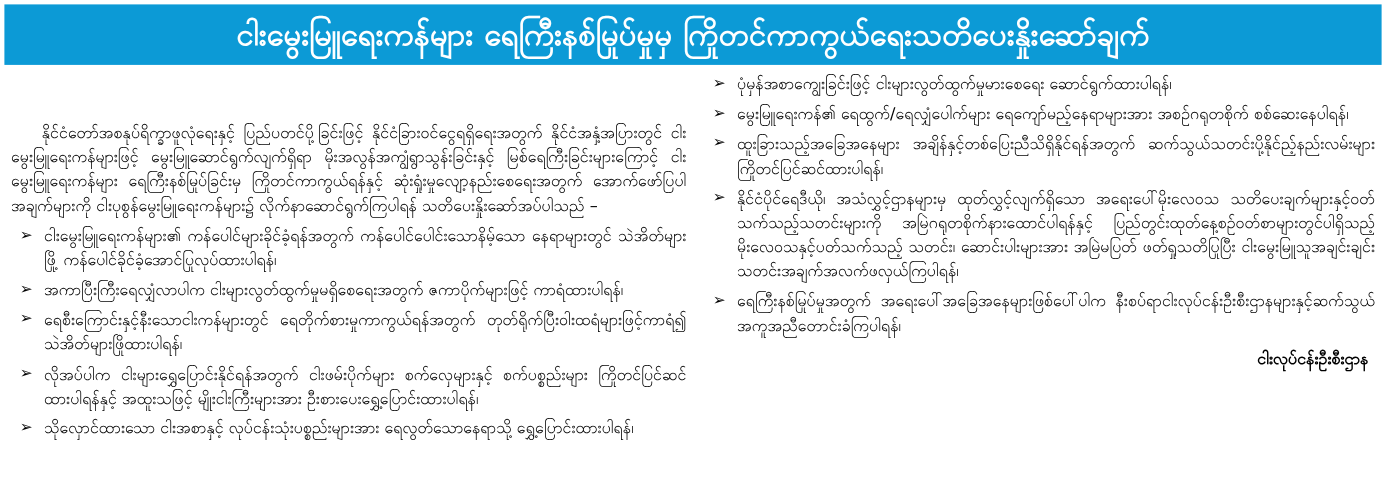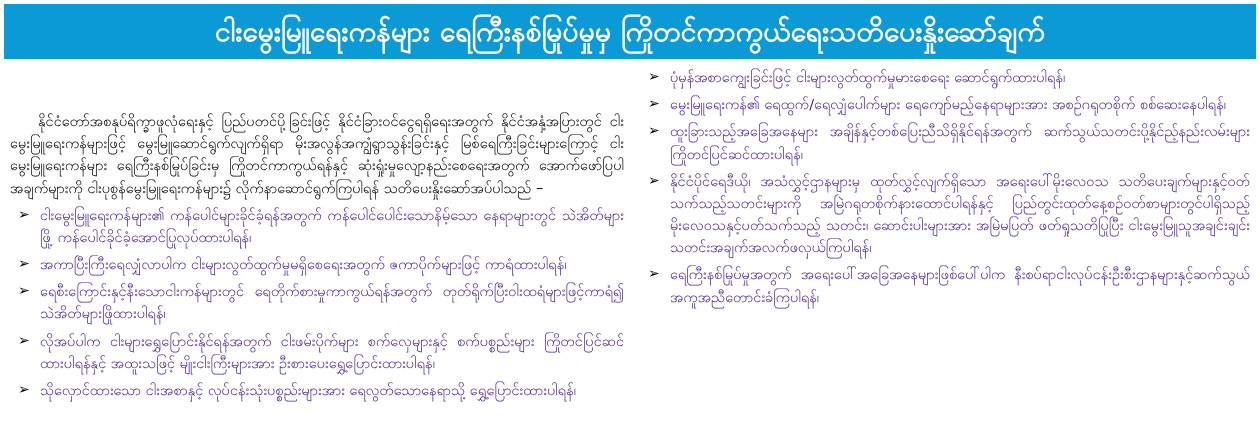--- a/index.html
+++ b/index.html
@@ -84,21 +84,21 @@
     font-size: 14px;
     line-height: 1.52;
     color: #000000;
     text-align: left;
     padding-left: 8px;
   }
   .bullet-text {
     flex: 1 1 auto;
     font-size: 14.6px;
     line-height: 1.52;
-    color: #4c1d95;
+    color: #000000;
     text-align: justify;
   }
   .cont-line {
     font-size: 14.6px;
     line-height: 1.52;
     color: #000000;
     text-align: justify;
     margin: 0 0 5px 0;
   }
   .signature {
@@ -176,19 +176,20 @@
         <span class="bullet-mark">➢</span>
         <span class="bullet-text">နိုင်ငံပိုင်ရေဒီယို၊ အသံလွှင့်ဌာနများမှ ထုတ်လွှင့်လျက်ရှိသော အရေးပေါ်မိုးလေဝသ သတိပေးချက်များနှင့်ဝတ်သက်သည့်သတင်းများကို အမြဲဂရုတစိုက်နားထောင်ပါရန်နှင့် ပြည်တွင်းထုတ်နေ့စဉ်ဝတ်စာများတွင်ပါရှိသည့် မိုးလေဝသနှင့်ပတ်သက်သည့် သတင်း၊ ဆောင်းပါးများအား အမြဲမပြတ် ဖတ်ရှုသတိပြုပြီး ငါးမွေးမြူသူအချင်းချင်း သတင်းအချက်အလက်ဖလှယ်ကြပါရန်၊</span>
       </div>
 
       <div class="bullet-row">
         <span class="bullet-mark">➢</span>
         <span class="bullet-text">ရေကြီးနစ်မြုပ်မှုအတွက် အရေးပေါ်အခြေအနေများဖြစ်ပေါ်ပါက နီးစပ်ရာငါးလုပ်ငန်းဦးစီးဌာနများနှင့်ဆက်သွယ်အကူအညီတောင်းခံကြပါရန်၊</span>
       </div>
 
       <div class="signature">
+        <span class="sig-line">ငါးလုပ်ငန်းဦးစီးဌာန</span>
       </div>
 
     </div>
 
   </div>
 
 </div>
 
 </body></html>

